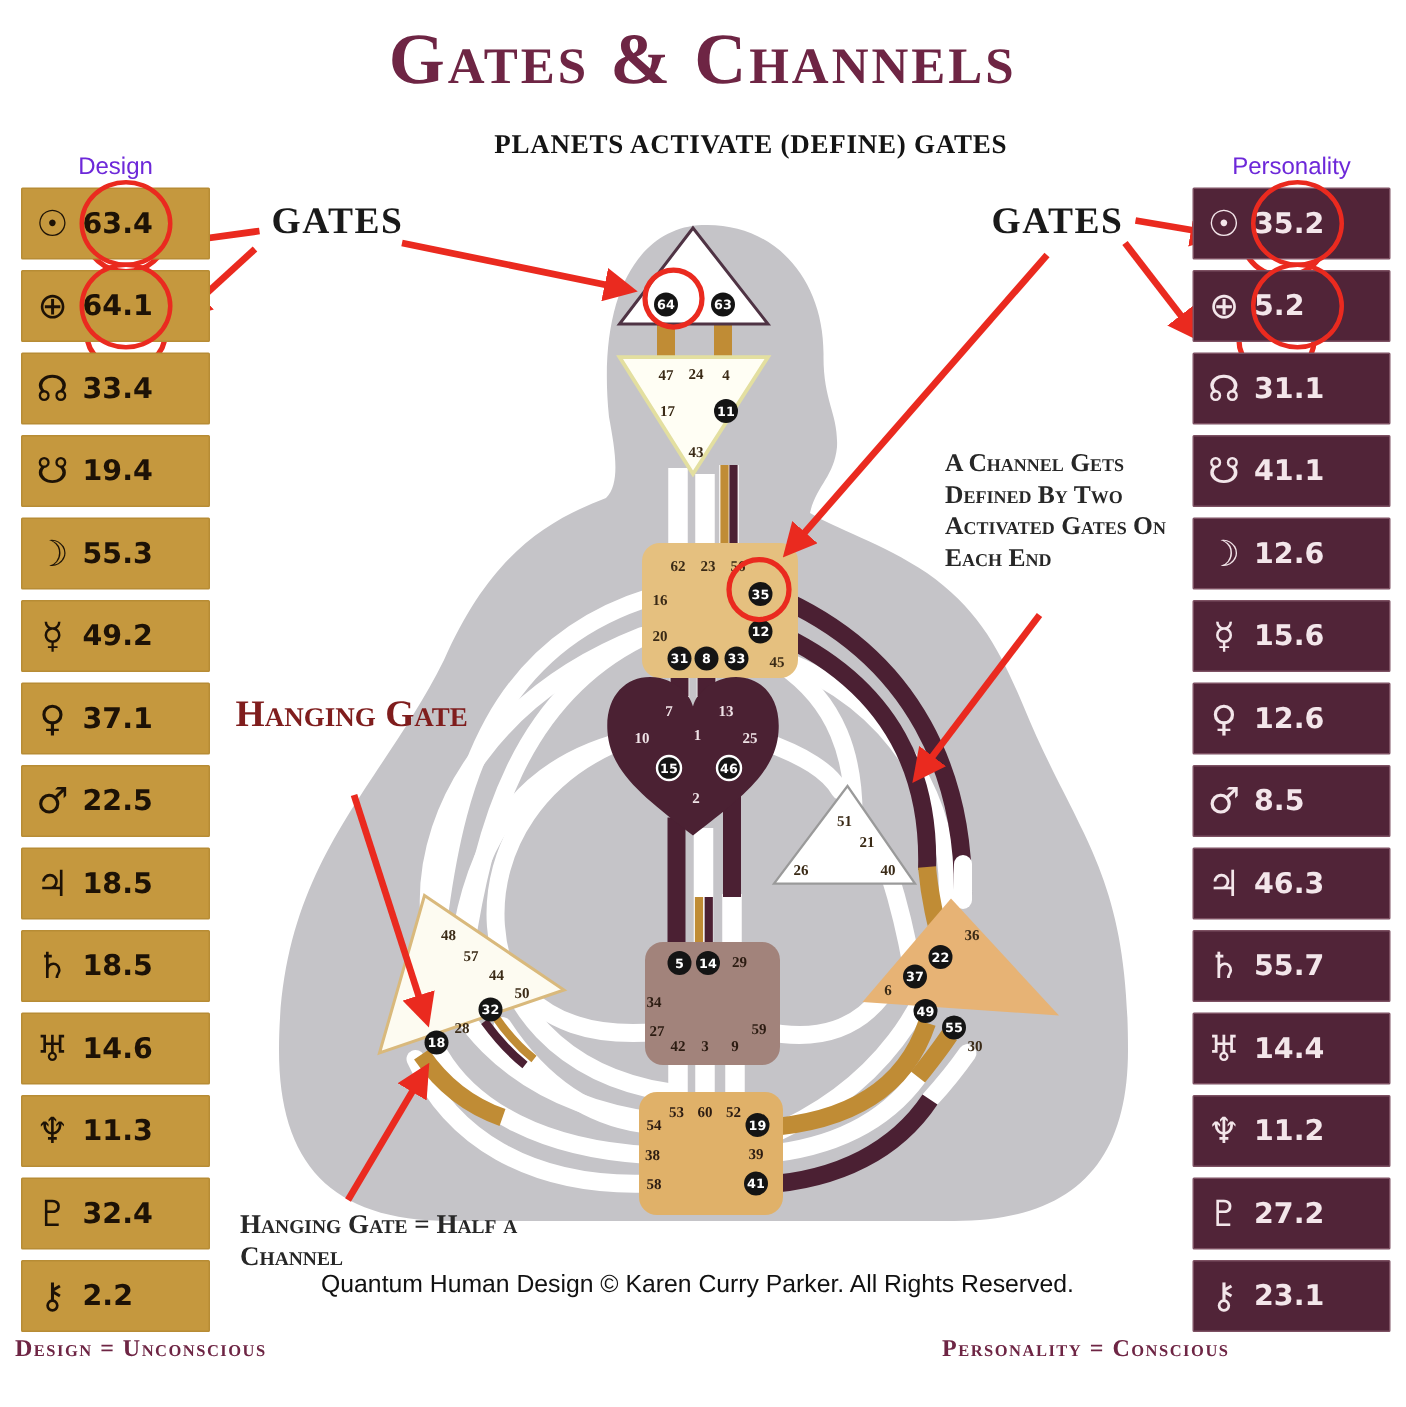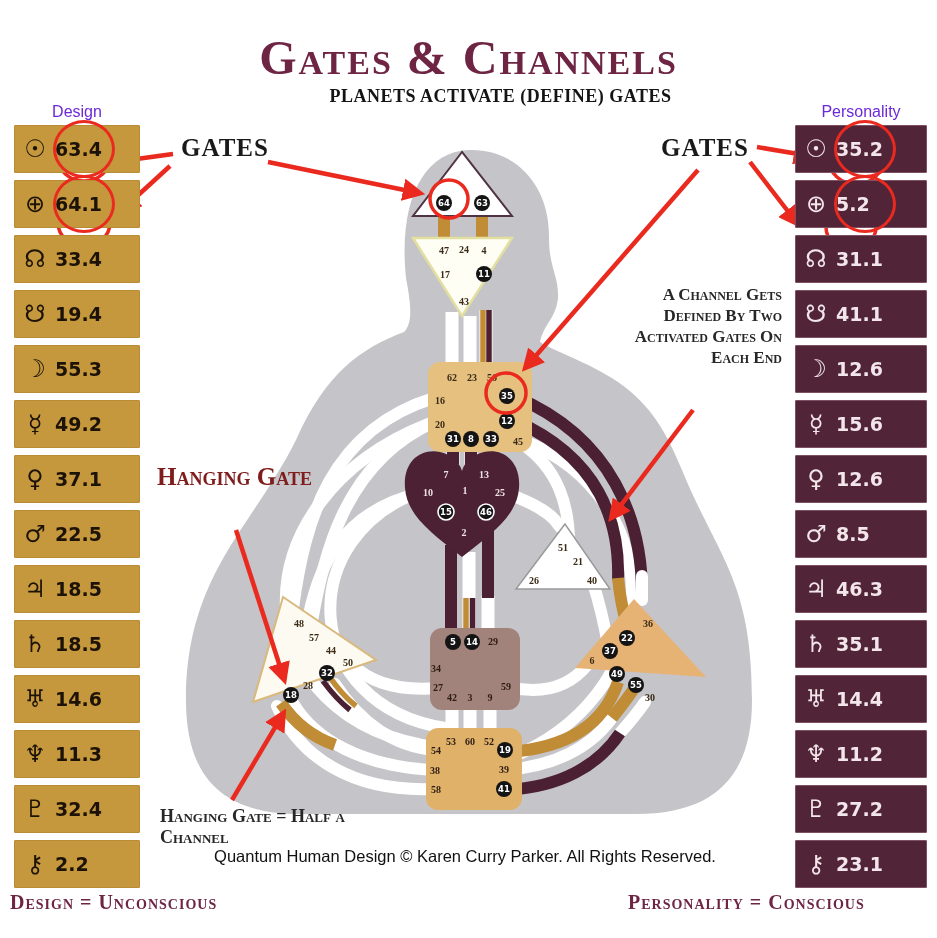--- a/index.html
+++ b/index.html
@@ -1,20 +1,20 @@
 <!DOCTYPE html>
 <html><head>
 <meta charset="utf-8">
 <style>
   html,body{margin:0;padding:0;}
   body{width:937px;height:938px;position:relative;background:#fff;
        font-family:"Liberation Serif",serif;overflow:hidden;}
   .abs{position:absolute;}
   
-  .title{left:0;top:30px;width:937px;text-align:center;
+  .title{left:0;top:12px;width:937px;text-align:center;
          font-variant:small-caps;font-weight:700;font-size:48px;
          letter-spacing:2px;color:#6e2544;}
   .subtitle{left:0;top:86px;width:937px;text-align:center;
             font-weight:700;font-size:18px;color:#141414;letter-spacing:.5px;margin-left:32px;}
   
   .colhead{top:103px;font-family:"Liberation Sans",sans-serif;
            font-size:16px;color:#6d28d9;text-align:center;}
   .pcol{top:125px;display:flex;flex-direction:column;gap:7px;}
   .prow{height:46px;display:flex;align-items:center;position:relative;
         border-radius:1px;}
@@ -22,31 +22,31 @@
   .prow.maroon{background:#512438;border:1px solid #7d5062;color:#f3e6ea;}
   .glyph{width:40px;text-align:center;font-family:"DejaVu Sans",sans-serif;
          font-size:24px;line-height:1;}
   .pval{font-family:"DejaVu Sans",sans-serif;font-weight:700;font-size:19px;}
   .red-ellipse{position:absolute;left:38px;top:-6px;width:56px;height:52px;
                border:3.5px solid #ea2a1f;border-radius:50%;pointer-events:none;}
   
   .gates-label{width:120px;text-align:center;font-weight:700;font-size:25px;
                color:#1a1a1a;letter-spacing:1px;}
   .note{font-variant:small-caps;font-weight:700;color:#272727;}
-  .channel-note{left:630px;top:284px;width:152px;text-align:right;
+  .channel-note{left:630px;top:298px;width:152px;text-align:left;
                 font-size:17px;line-height:21px;}
   .hanging-label{left:152px;top:462px;width:165px;text-align:center;
                  font-size:25px;line-height:29px;font-variant:small-caps;
                  font-weight:700;color:#7f1d1d;}
   .hanging-note{left:160px;top:806px;width:200px;text-align:left;
                 font-size:18px;line-height:21px;}
   .copyright{left:175px;top:846px;width:580px;text-align:center;
              font-family:"Liberation Sans",sans-serif;font-size:16.5px;
              line-height:21px;color:#111;}
-  .footer{top:891px;font-variant:small-caps;font-weight:700;font-size:20px;
+  .footer{top:891px;font-variant:small-caps;font-weight:700;font-size:16px;
           color:#6e2544;letter-spacing:1px;}
   svg{position:absolute;left:0;top:0;}
   
   .ch-w{stroke:#fff;stroke-width:12;fill:none;stroke-linecap:round;}
   .ch-wb{stroke:#fff;stroke-width:13;fill:none;stroke-linecap:butt;}
   .ch-g{stroke:#c08c35;stroke-width:12;fill:none;stroke-linecap:butt;}
   .ch-m{stroke:#4b2033;stroke-width:12;fill:none;stroke-linecap:butt;}
   .ch-gs{stroke:#c08c35;stroke-width:5.5;fill:none;stroke-linecap:butt;}
   .ch-ms{stroke:#4b2033;stroke-width:5.5;fill:none;stroke-linecap:butt;}
   .red-line{stroke:#ea2a1f;stroke-width:4.5;fill:none;}
@@ -385,21 +385,21 @@
     <div class="prow maroon">
       <span class="glyph">♂</span>
       <span class="pval">8.5</span>
     </div>
     <div class="prow maroon">
       <span class="glyph">♃</span>
       <span class="pval">46.3</span>
     </div>
     <div class="prow maroon">
       <span class="glyph">♄</span>
-      <span class="pval">35.1</span>
+      <span class="pval">55.7</span>
     </div>
     <div class="prow maroon">
       <span class="glyph">♅</span>
       <span class="pval">14.4</span>
     </div>
     <div class="prow maroon">
       <span class="glyph">♆</span>
       <span class="pval">11.2</span>
     </div>
     <div class="prow maroon">

